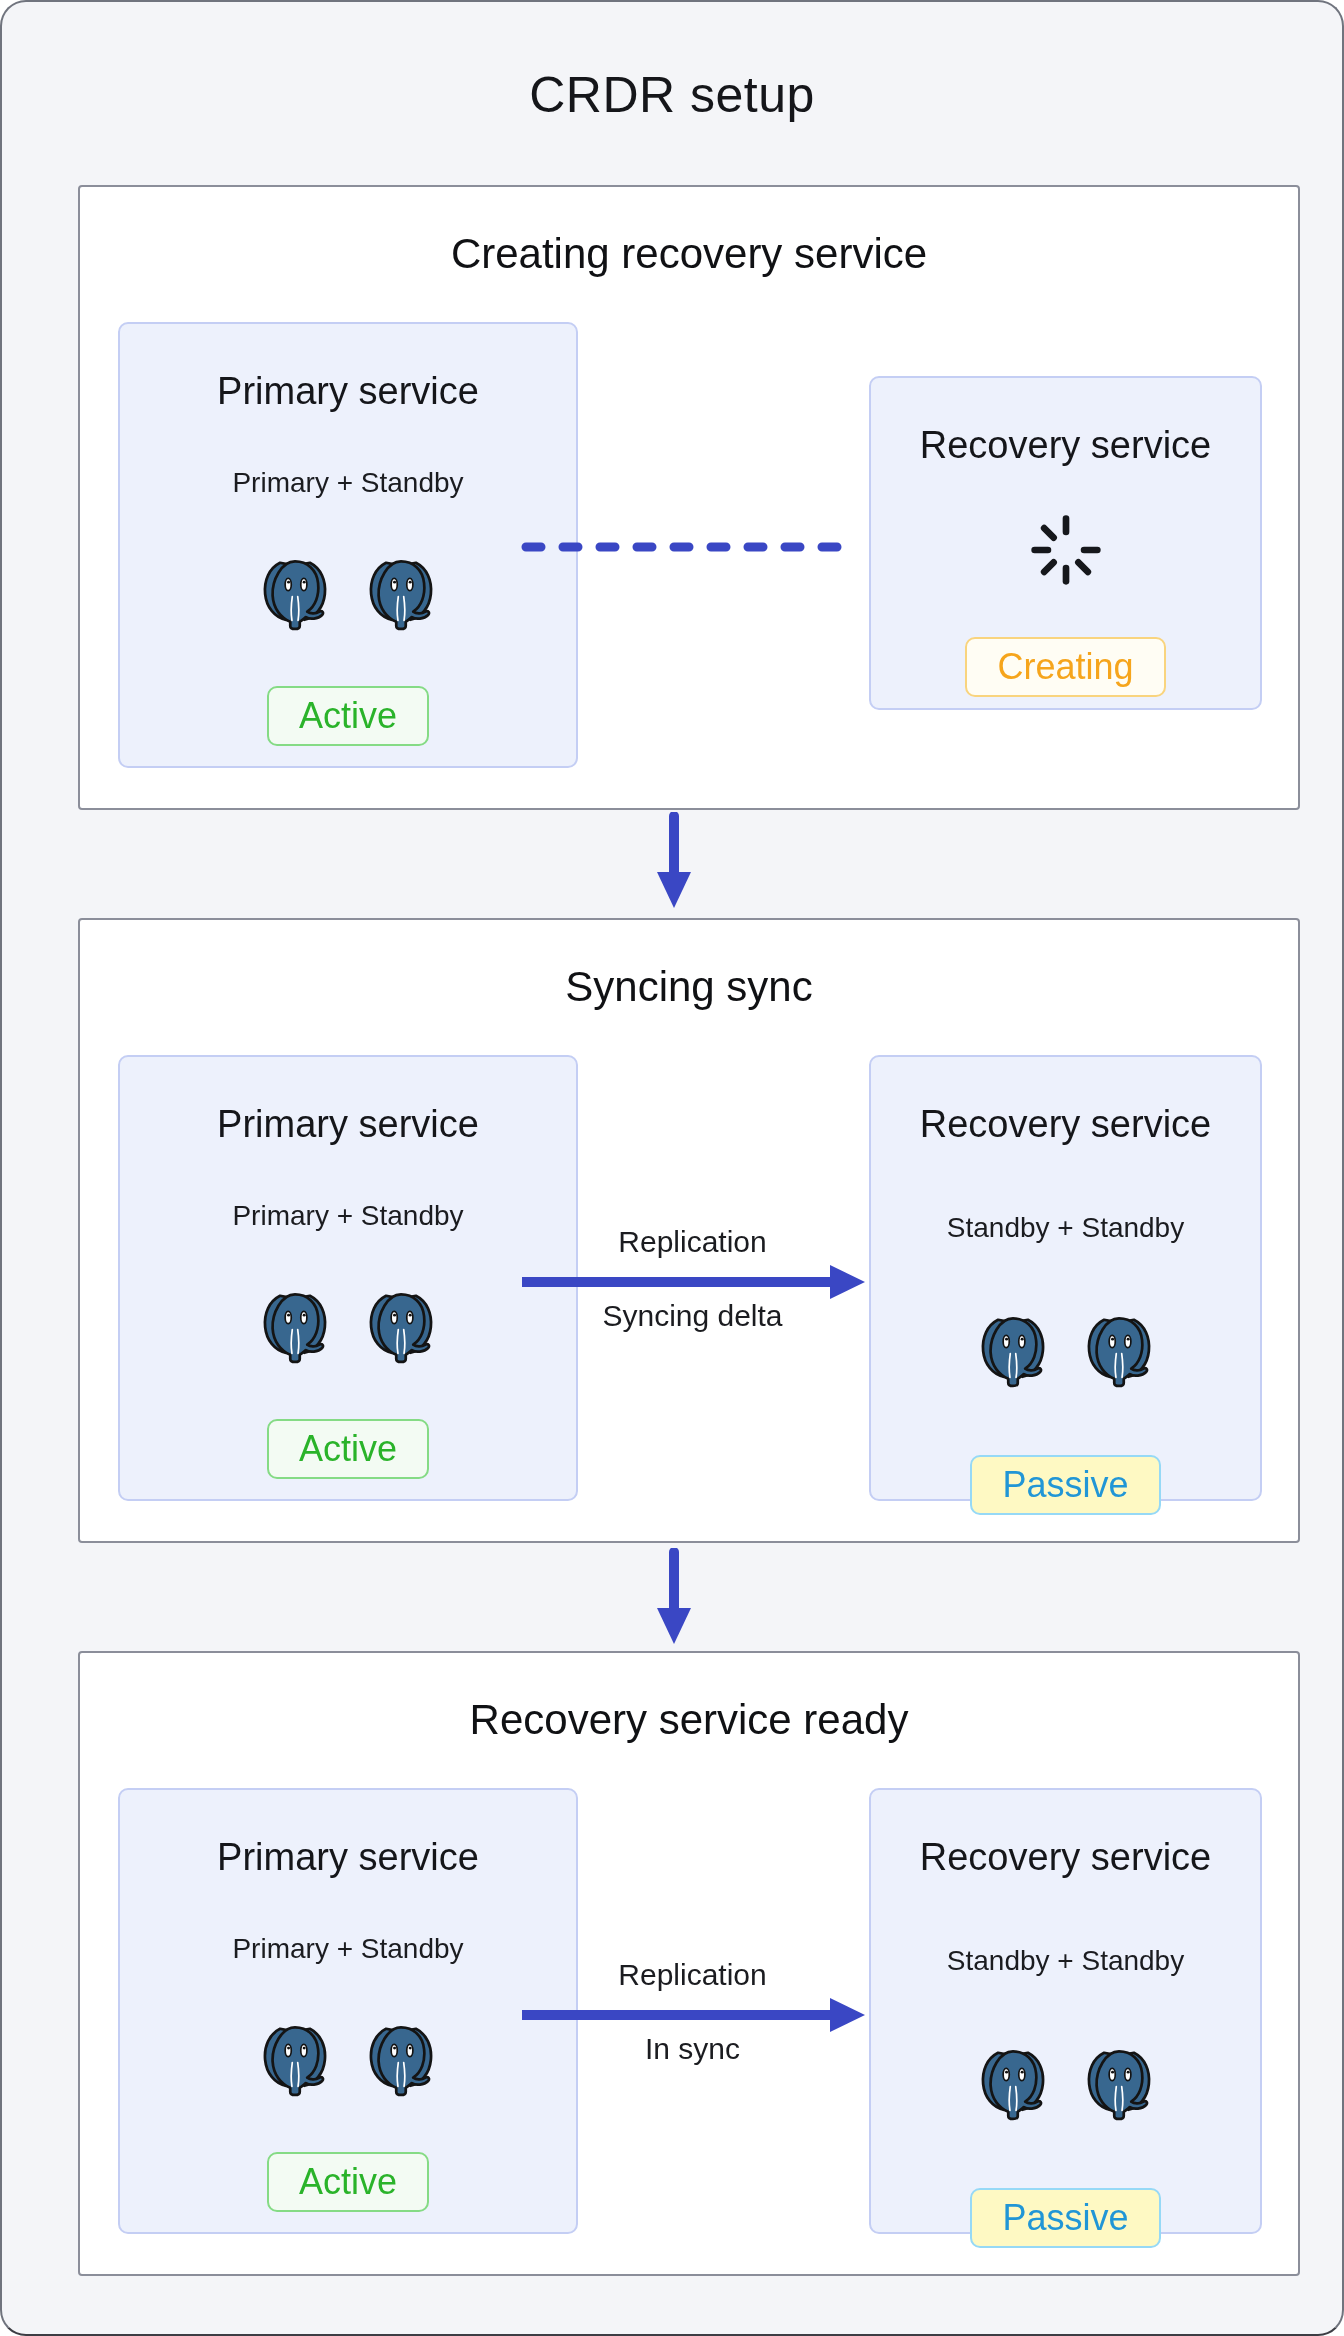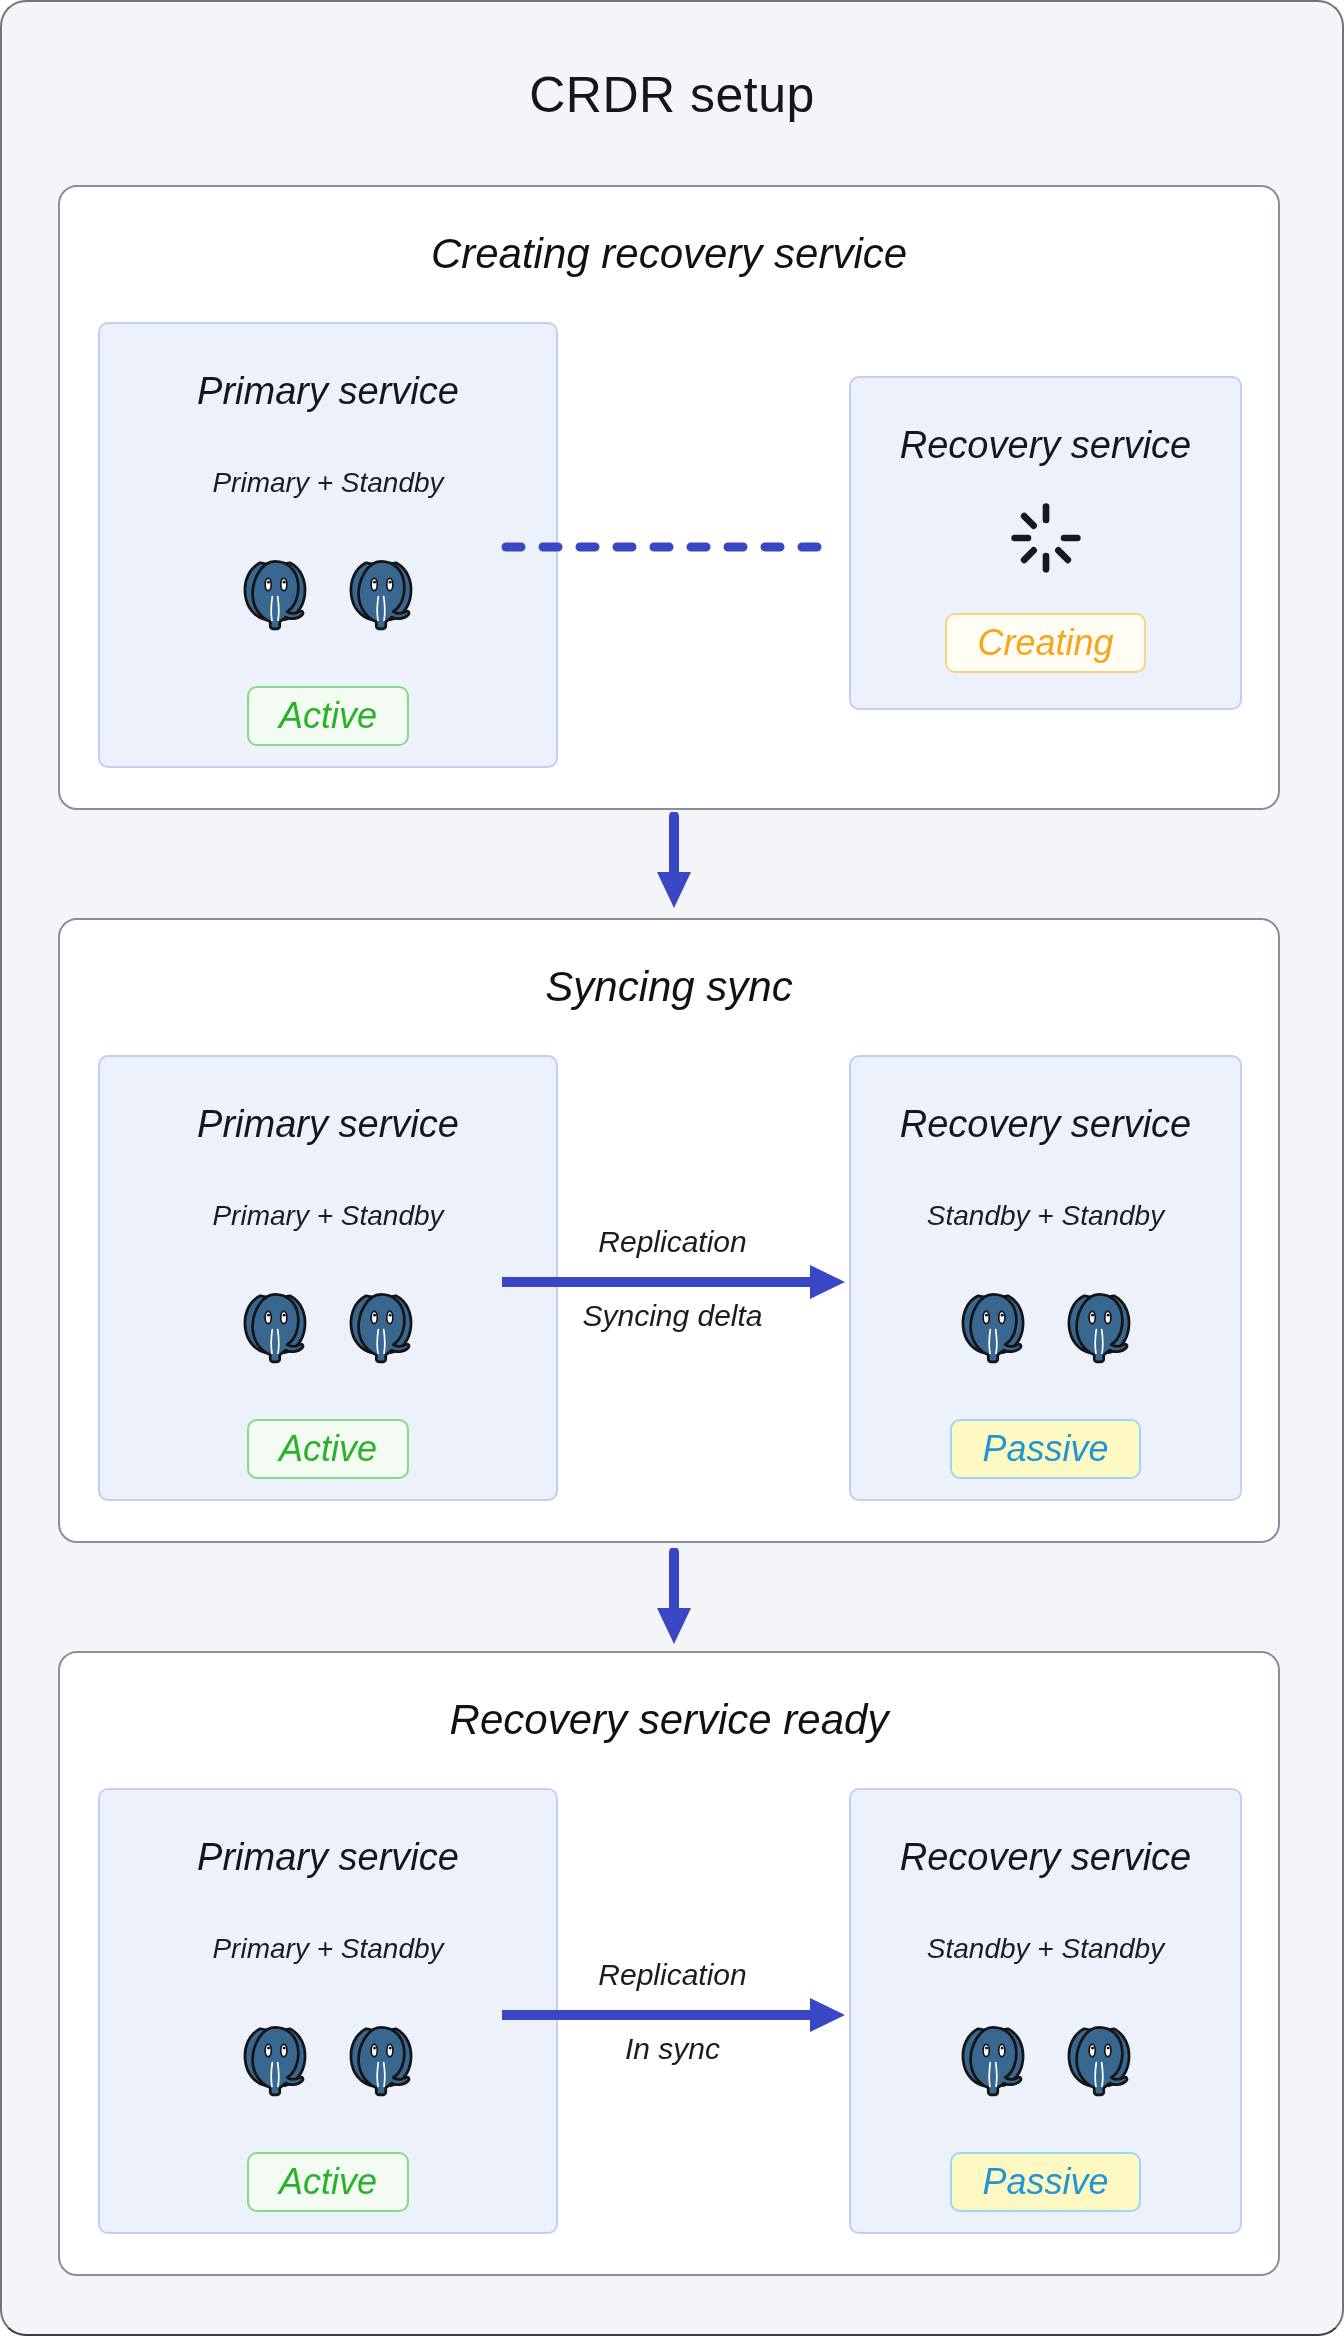--- a/index.html
+++ b/index.html
@@ -2,30 +2,30 @@
 <html><head>
 <meta charset="utf-8">
 <style>
   html,body{margin:0;padding:0;background:#ffffff;}
   body{font-family:"Liberation Sans","DejaVu Sans",sans-serif;-webkit-font-smoothing:antialiased;}
   #page{position:relative;width:1344px;height:2336px;background:#f4f5f8;
         border:2px solid #70747e;border-bottom-color:#3c3d44;border-radius:26px;
         box-sizing:border-box;overflow:hidden;}
   .page-title{position:absolute;top:64px;left:0;width:100%;text-align:center;
         font-size:50px;line-height:58px;font-weight:500;color:#15161a;letter-spacing:.5px;}
-  .stage{position:absolute;left:56px;width:1222px;height:625px;background:#ffffff;
-        border:2px solid #8b8e9a;border-radius:19px;box-sizing:border-box;font-style:italic;}
+  .stage{position:absolute;left:76px;width:1222px;height:625px;background:#ffffff;
+        border:2px solid #8b8e9a;border-radius:4px;box-sizing:border-box;}
   #stage-1{top:183px;} #stage-2{top:916px;} #stage-3{top:1649px;}
   .stage-title{position:absolute;top:42px;left:0;width:100%;text-align:center;
         font-size:42px;line-height:50px;font-weight:500;color:#101114;}
   .card{position:absolute;width:460px;background:#edf1fc;border:2px solid #c4cef4;
         border-radius:10px;box-sizing:border-box;display:flex;flex-direction:column;
         align-items:center;padding-top:44px;}
   .card.primary{left:38px;}
-  .card.recovery{left:789px;width:393px;}
+  .card.recovery{left:789px;width:393px;gap:12px;}
   .card.tall{top:135px;height:446px;}
   #stage-1 .card.primary{top:135px;height:446px;}
   #stage-1 .card.recovery{top:189px;height:334px;}
   .card-title{font-size:38px;line-height:46px;font-weight:500;color:#15161a;}
   .card-subtitle{margin-top:52px;font-size:28px;line-height:34px;color:#1b1c20;}
   .elephants{margin-top:56px;display:flex;gap:34px;}
   .elephant{width:72px;height:76px;}
   .spinner{margin-top:32px;width:76px;height:76px;}
   .badge{margin-top:54px;font-size:36px;line-height:36px;padding:10px 30px;
         border-radius:10px;border:2px solid;white-space:nowrap;}

